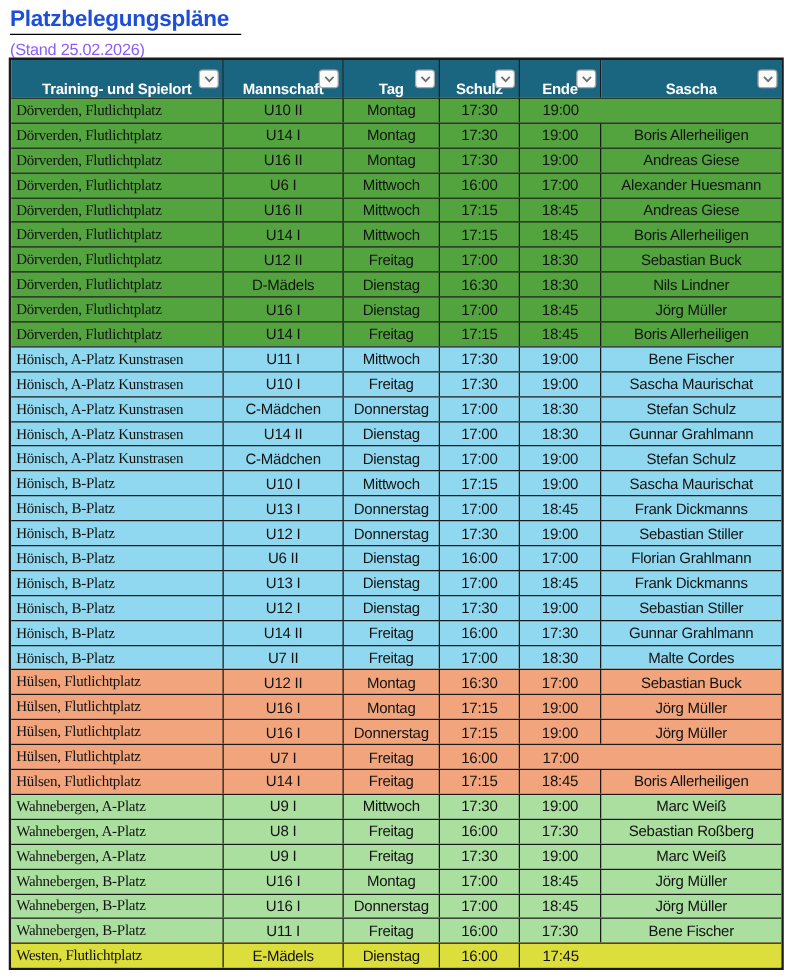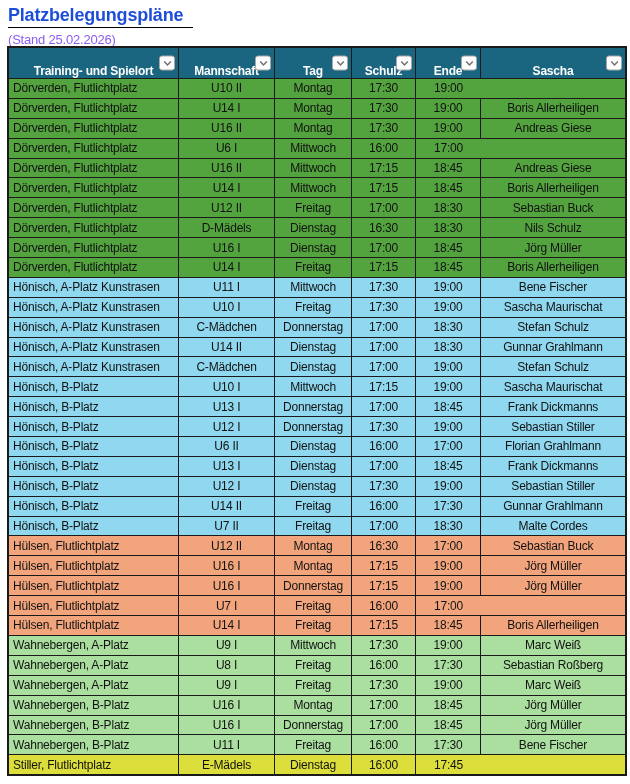--- a/index.html
+++ b/index.html
@@ -52,21 +52,21 @@
   }
   .tbody { display:flex; flex-direction:column; height:696px; }
   .trow { flex:1 1 0; border-top:1px solid #1a1a1a; }
   .tcell {
     border-right:1px solid #1a1a1a;
     display:flex; align-items:center; justify-content:center;
     font-size:12px; letter-spacing:-0.2px; color:#121212;
     white-space:nowrap; overflow:hidden;
   }
   .tcell:last-child { border-right:none; }
-  .tcell.cell-location { justify-content:flex-start; padding-left:4px; }
+  .tcell.cell-location { justify-content:flex-start; padding-left:4px;font-family:Liberation Serif, serif; }
 </style>
 </head>
 <body>
 
 <div class="sheet">
   <div class="title-block">
     <span class="doc-title">Platzbelegungspläne</span><br>
     <span class="doc-subtitle">(Stand 25.02.2026)</span>
   </div>
 
@@ -144,20 +144,21 @@
           <div class="tcell cell-start">17:30</div>
           <div class="tcell cell-end">19:00</div>
           <div class="tcell cell-trainer">Andreas Giese</div>
         </div>
         <div class="trow grid-row" style="background: rgb(83, 164, 62);">
           <div class="tcell cell-location">Dörverden, Flutlichtplatz</div>
           <div class="tcell cell-team">U6 I</div>
           <div class="tcell cell-day">Mittwoch</div>
           <div class="tcell cell-start">16:00</div>
           <div class="tcell cell-end">17:00</div>
+          <div class="tcell cell-trainer">Alexander Huesmann</div>
         </div>
         <div class="trow grid-row" style="background: rgb(83, 164, 62);">
           <div class="tcell cell-location">Dörverden, Flutlichtplatz</div>
           <div class="tcell cell-team">U16 II</div>
           <div class="tcell cell-day">Mittwoch</div>
           <div class="tcell cell-start">17:15</div>
           <div class="tcell cell-end">18:45</div>
           <div class="tcell cell-trainer">Andreas Giese</div>
         </div>
         <div class="trow grid-row" style="background: rgb(83, 164, 62);">
@@ -175,21 +176,21 @@
           <div class="tcell cell-start">17:00</div>
           <div class="tcell cell-end">18:30</div>
           <div class="tcell cell-trainer">Sebastian Buck</div>
         </div>
         <div class="trow grid-row" style="background: rgb(83, 164, 62);">
           <div class="tcell cell-location">Dörverden, Flutlichtplatz</div>
           <div class="tcell cell-team">D-Mädels</div>
           <div class="tcell cell-day">Dienstag</div>
           <div class="tcell cell-start">16:30</div>
           <div class="tcell cell-end">18:30</div>
-          <div class="tcell cell-trainer">Nils Schulz</div>
+          <div class="tcell cell-trainer">Nils Lindner</div>
         </div>
         <div class="trow grid-row" style="background: rgb(83, 164, 62);">
           <div class="tcell cell-location">Dörverden, Flutlichtplatz</div>
           <div class="tcell cell-team">U16 I</div>
           <div class="tcell cell-day">Dienstag</div>
           <div class="tcell cell-start">17:00</div>
           <div class="tcell cell-end">18:45</div>
           <div class="tcell cell-trainer">Jörg Müller</div>
         </div>
         <div class="trow grid-row" style="background: rgb(83, 164, 62);">
@@ -385,21 +386,21 @@
         </div>
         <div class="trow grid-row" style="background: rgb(170, 223, 159);">
           <div class="tcell cell-location">Wahnebergen, B-Platz</div>
           <div class="tcell cell-team">U11 I</div>
           <div class="tcell cell-day">Freitag</div>
           <div class="tcell cell-start">16:00</div>
           <div class="tcell cell-end">17:30</div>
           <div class="tcell cell-trainer">Bene Fischer</div>
         </div>
         <div class="trow grid-row" style="background: rgb(220, 222, 60);">
-          <div class="tcell cell-location">Stiller, Flutlichtplatz</div>
+          <div class="tcell cell-location">Westen, Flutlichtplatz</div>
           <div class="tcell cell-team">E-Mädels</div>
           <div class="tcell cell-day">Dienstag</div>
           <div class="tcell cell-start">16:00</div>
           <div class="tcell cell-end">17:45</div>
         </div>
       </div>
   </div>
 </div>
 
 </body></html>

